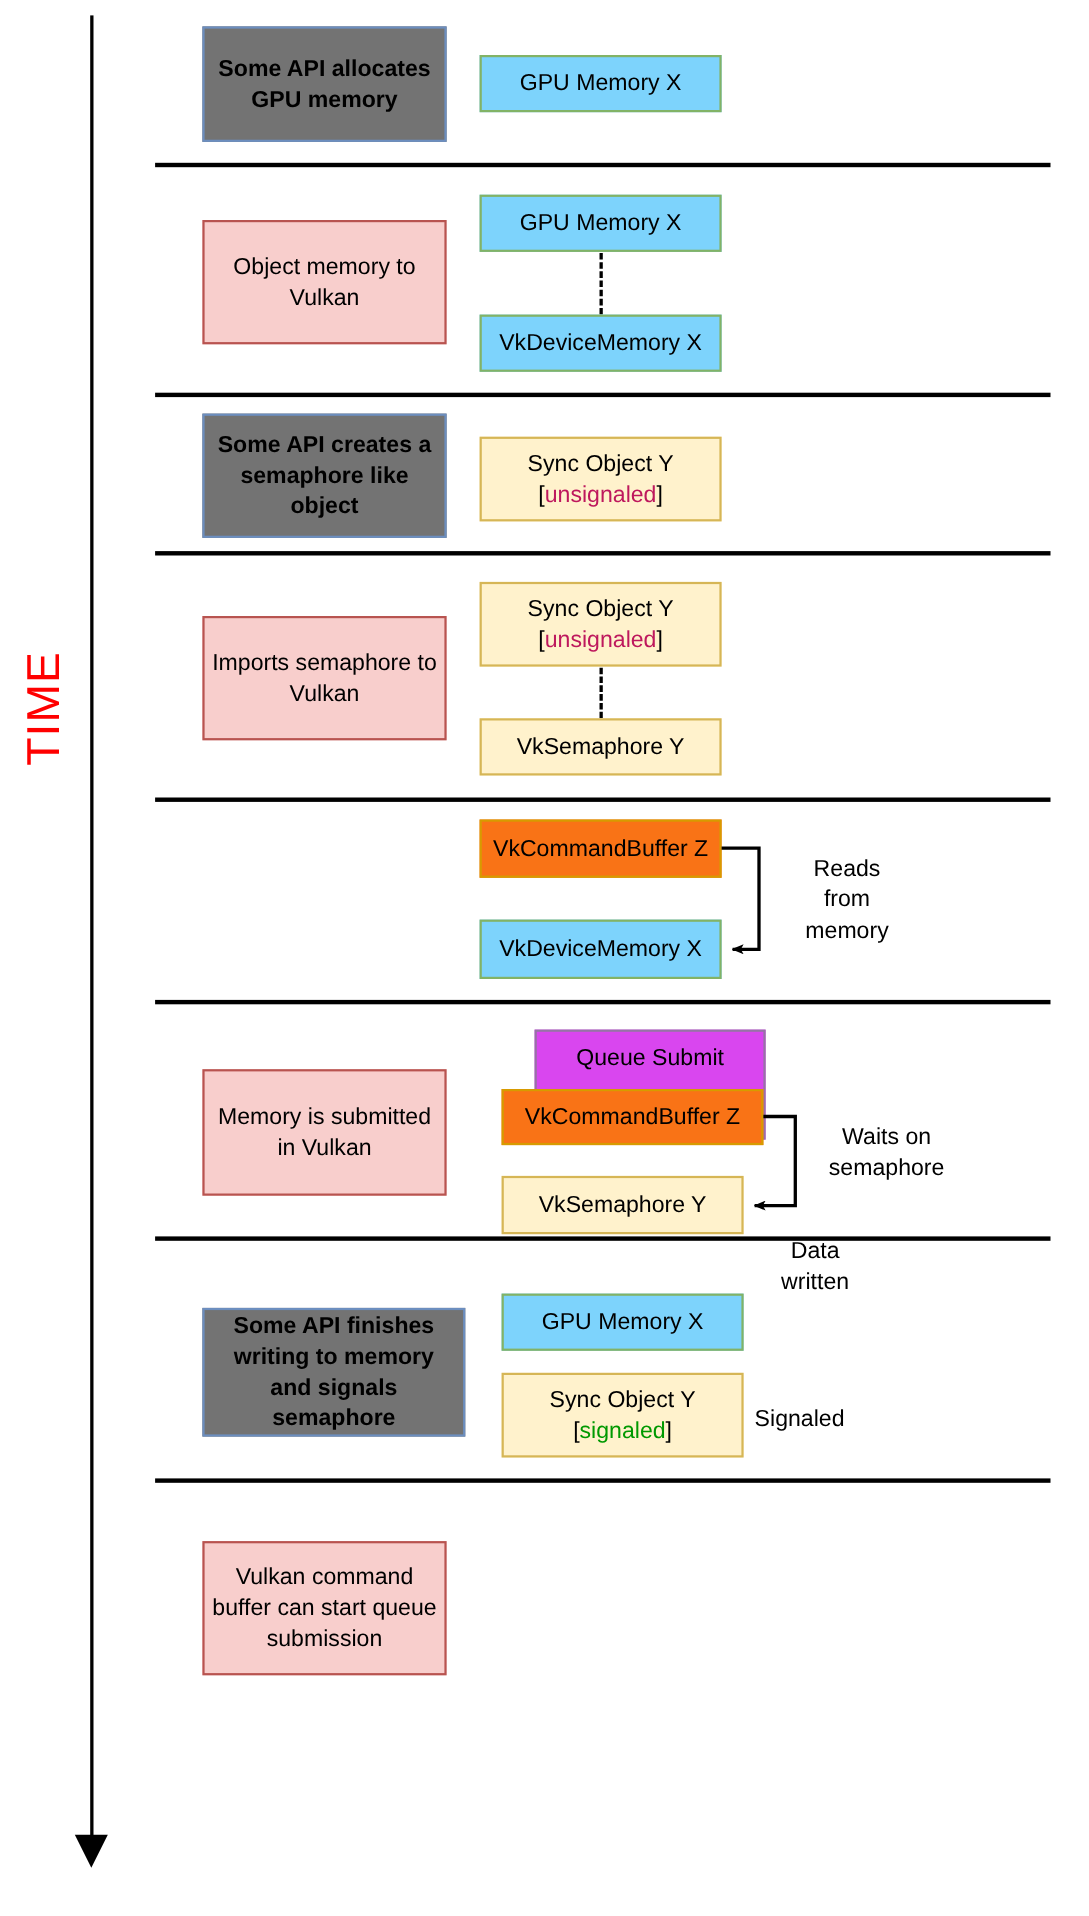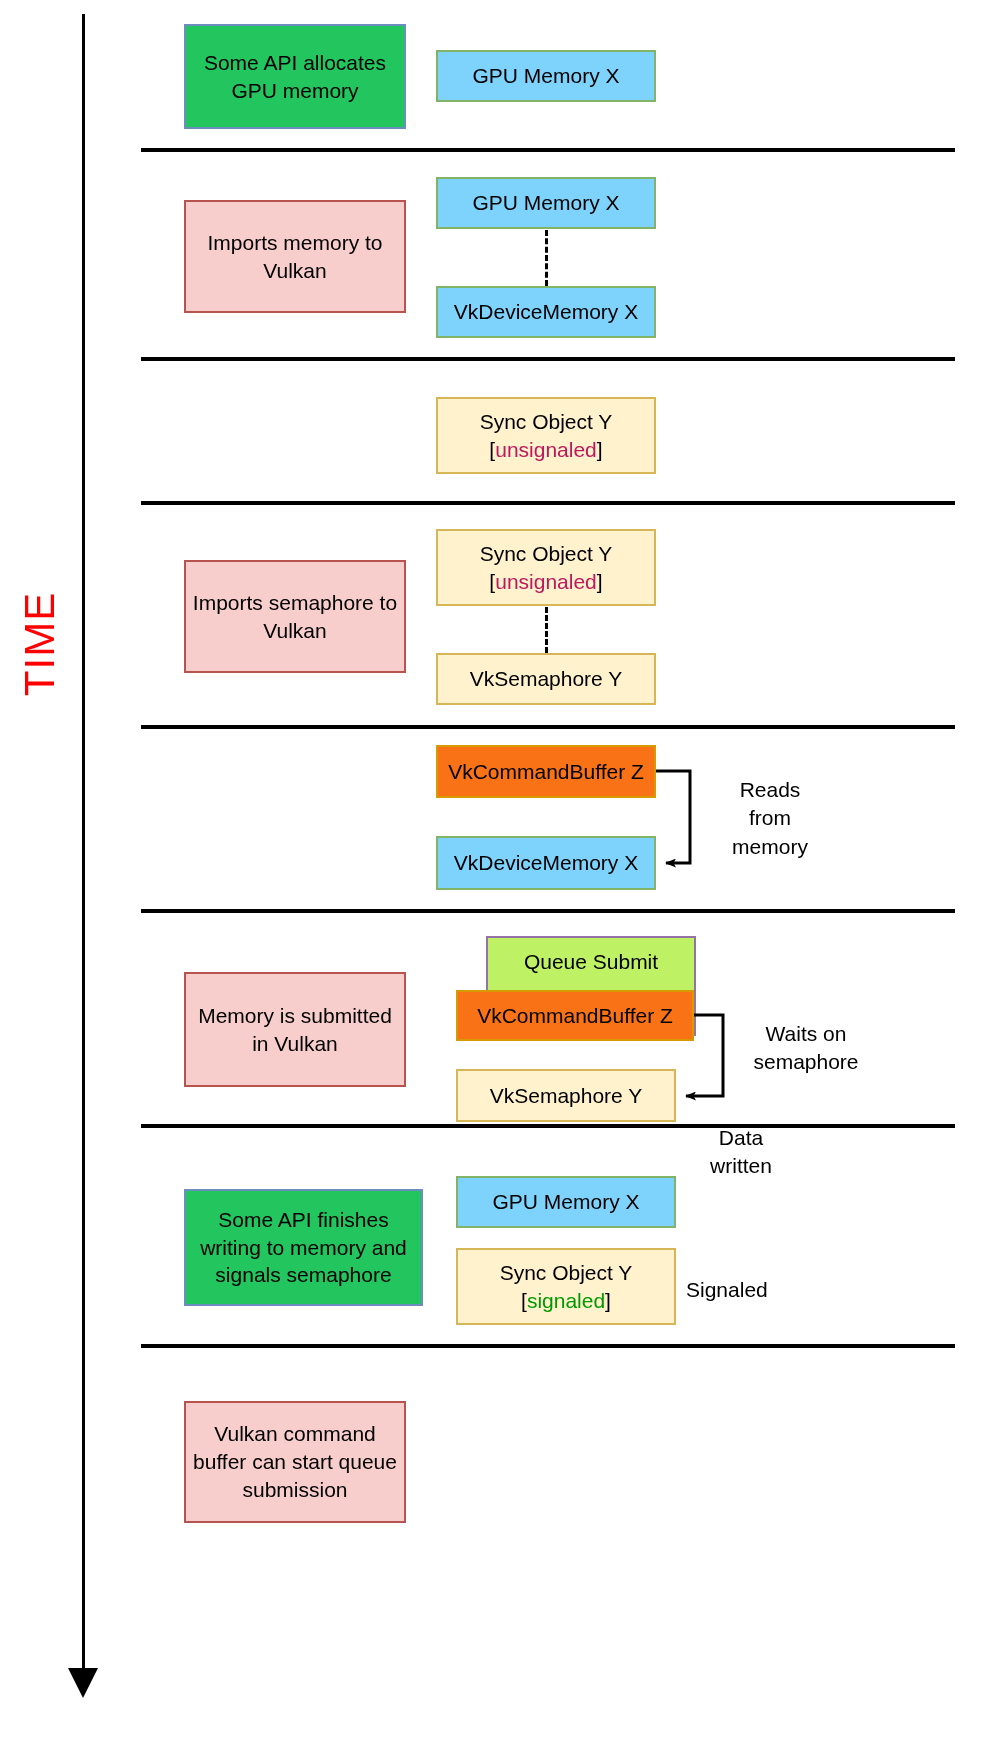--- a/index.html
+++ b/index.html
@@ -68,26 +68,26 @@
     display: flex;
     align-items: center;
     justify-content: center;
     text-align: center;
     font-size: 21px;
     line-height: 1.32;
     padding: 4px 6px;
     border-width: 2px;
     border-style: solid;
   }
-  .box-blue   { background: #22c55e; border-color: #6c8ebf; }
+  .box-blue   { background: #737373; border-color: #6c8ebf; font-weight: bold; }
   .box-red    { background: #f8cecc; border-color: #b85450; }
   .box-green  { background: #7dd3fc; border-color: #82b366; }
   .box-yellow { background: #fff2cc; border-color: #d6b656; }
   .box-orange { background: #f97316; border-color: #d79b00; }
-  .box-purple { background: #bef264; border-color: #9673a6; }
+  .box-purple { background: #d946ef; border-color: #9673a6; }
 
   .box-purple.group {
     align-items: flex-start;
     padding-top: 10px;
   }
 
   
   .annot {
     position: absolute;
     font-size: 21px;
@@ -135,28 +135,29 @@
   <div class="divider" style="top:501px;"></div>
   <div class="divider" style="top:725px;"></div>
   <div class="divider" style="top:909px;"></div>
   <div class="divider" style="top:1124px;"></div>
   <div class="divider" style="top:1344px;"></div>
 
   <div class="box box-blue" style="left:184px; top:24px; width:222px; height:105px;">Some API allocates GPU memory</div>
 
   <div class="box box-green" style="left:436px; top:50px; width:220px; height:52px;">GPU Memory X</div>
 
-  <div class="box box-red" style="left:184px; top:200px; width:222px; height:113px;">Imports memory to Vulkan</div>
+  <div class="box box-red" style="left:184px; top:200px; width:222px; height:113px;">Object memory to Vulkan</div>
 
   <div class="box box-green" style="left:436px; top:177px; width:220px; height:52px;">GPU Memory X</div>
 
   <div class="dashed-link" style="left:545px; top:230px; height:56px;"></div>
 
   <div class="box box-green" style="left:436px; top:286px; width:220px; height:52px;">VkDeviceMemory X</div>
 
+  <div class="box box-blue" style="left:184px; top:376px; width:222px; height:113px;">Some API creates a semaphore like object</div>
 
   <div class="box box-yellow" style="left:436px; top:397px; width:220px; height:77px; flex-direction:column;">
     <span>Sync Object Y</span>
     <span><span>[</span><span class="state-unsignaled">unsignaled</span><span>]</span></span>
   </div>
 
   <div class="box box-red" style="left:184px; top:560px; width:222px; height:113px;">Imports semaphore to Vulkan</div>
 
   <div class="box box-yellow" style="left:436px; top:529px; width:220px; height:77px; flex-direction:column;">
     <span>Sync Object Y</span>

